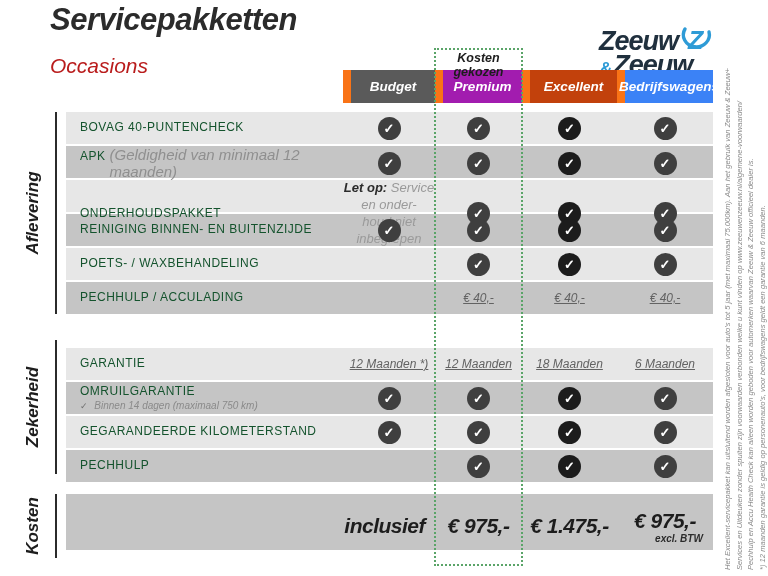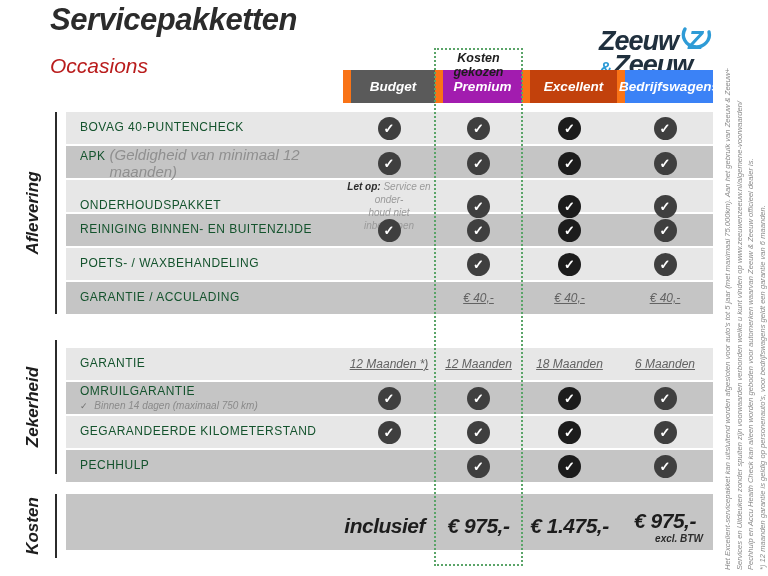--- a/index.html
+++ b/index.html
@@ -47,21 +47,21 @@
   .label-inline{display:flex;align-items:baseline;}
   .sub-note{font-size:10px;font-style:italic;color:#8a8a8a;margin-top:1px;}
   .sub-check{font-style:normal;color:#6f6f6f;font-size:9px;margin-right:4px;}
 
   .chk{width:23px;height:23px;border-radius:50%;background:#3f3f3f;display:flex;align-items:center;justify-content:center;}
   .chk::after{content:"✓";color:#ffffff;font-size:13px;font-weight:bold;}
   .grid-row .cell:nth-child(4) .chk{background:#1c1c1c;}
 
   .val{font-size:12px;font-style:italic;color:#636363;text-decoration:underline;}
 
-  .mini-note{font-size:10px;font-style:italic;color:#9a9a9a;text-align:center;line-height:1.3;}
+  .mini-note{font-size:13px;font-style:italic;color:#9a9a9a;text-align:center;line-height:1.3;}
   .mini-note .strong{font-weight:bold;color:#2b2b2b;}
 
   
   .kosten-band{position:absolute;left:66px;top:494px;height:56px;background:#c5c5c5;}
   .kosten-band .cell{height:64px;}
   .kv{font-size:21px;font-weight:bold;font-style:italic;color:#1d1d1d;letter-spacing:-0.5px;}
   .k-incl{align-items:flex-end;padding-right:10px;box-sizing:border-box;}
   .k-sub{font-size:10px;font-weight:bold;font-style:italic;color:#2b2b2b;margin-top:0px;align-self:center;transform:translateX(14px);}
 
   
@@ -212,21 +212,21 @@
       <div class="cell">
           <span class="chk"></span>
         </div>
       <div class="cell">
           <span class="chk"></span>
         </div>
     </div>
 
     <div class="row dark grid-row">
       <div class="cell label-cell">
-          <span class="rlabel">GARANTIE / ACCULADING</span>
+          <span class="rlabel">PECHHULP / ACCULADING</span>
         </div>
       <div class="cell"></div>
       <div class="cell">
           <span class="val">€ 40,-</span>
         </div>
       <div class="cell">
           <span class="val">€ 40,-</span>
         </div>
       <div class="cell">
           <span class="val">€ 40,-</span>

